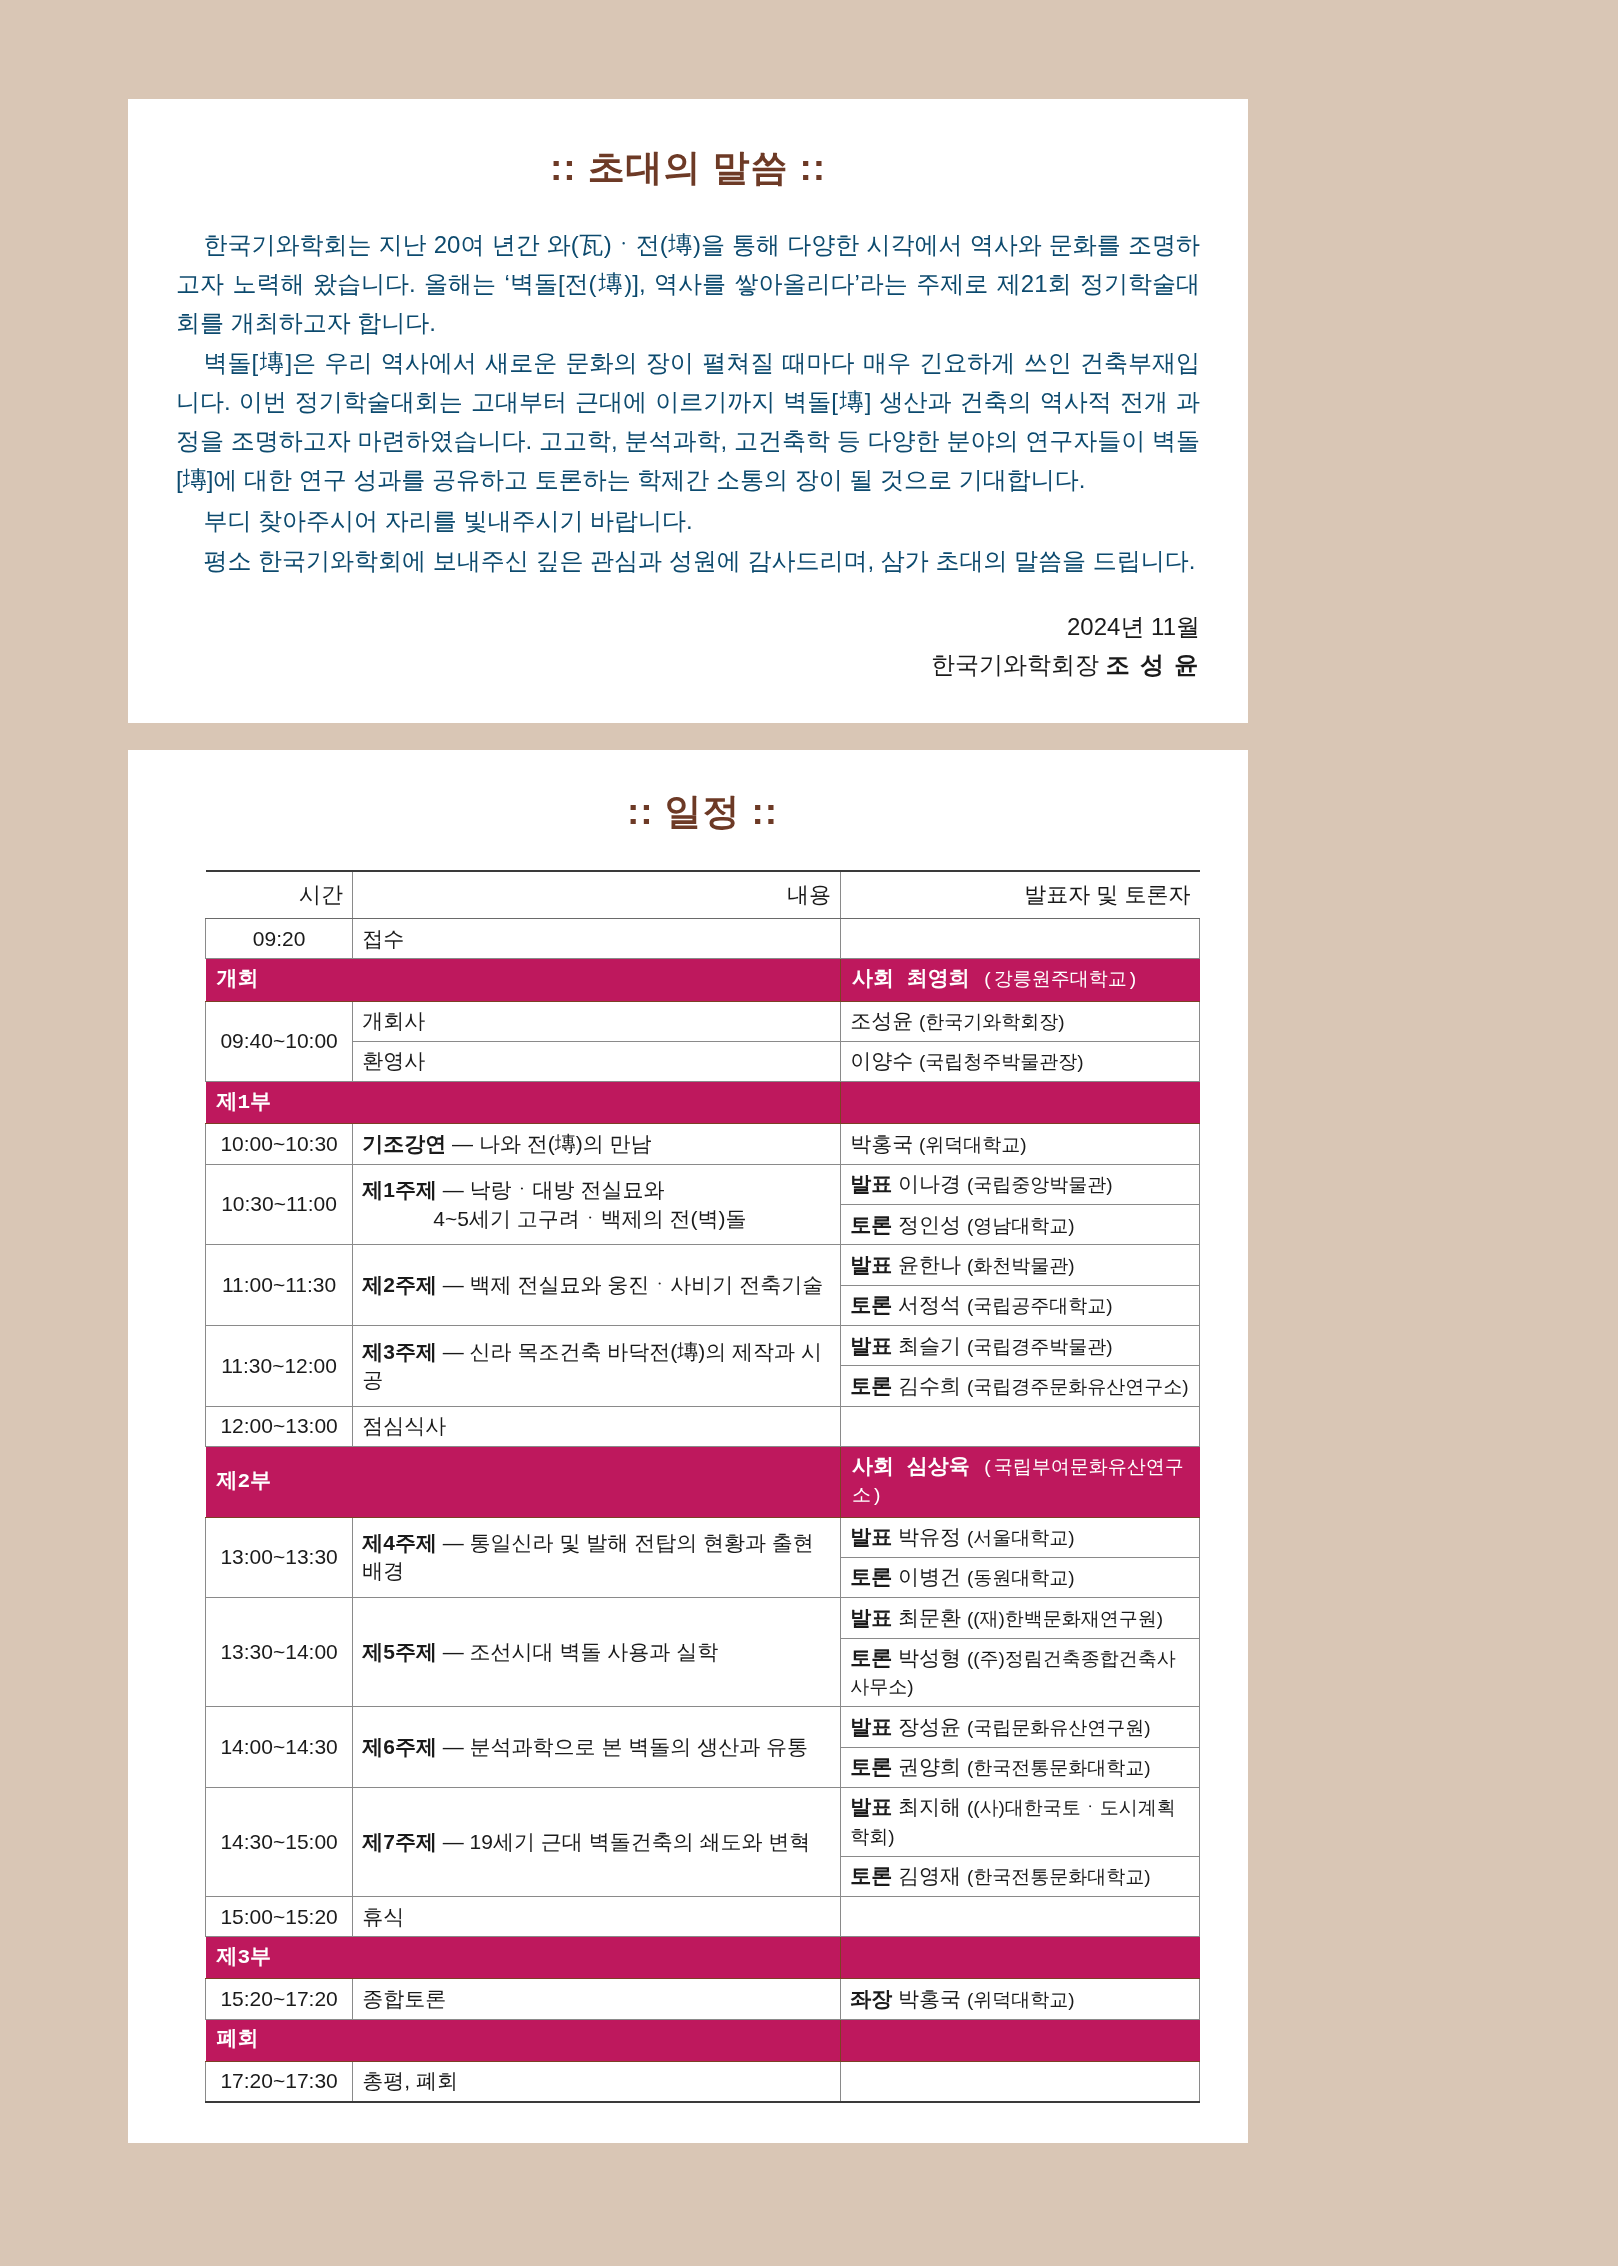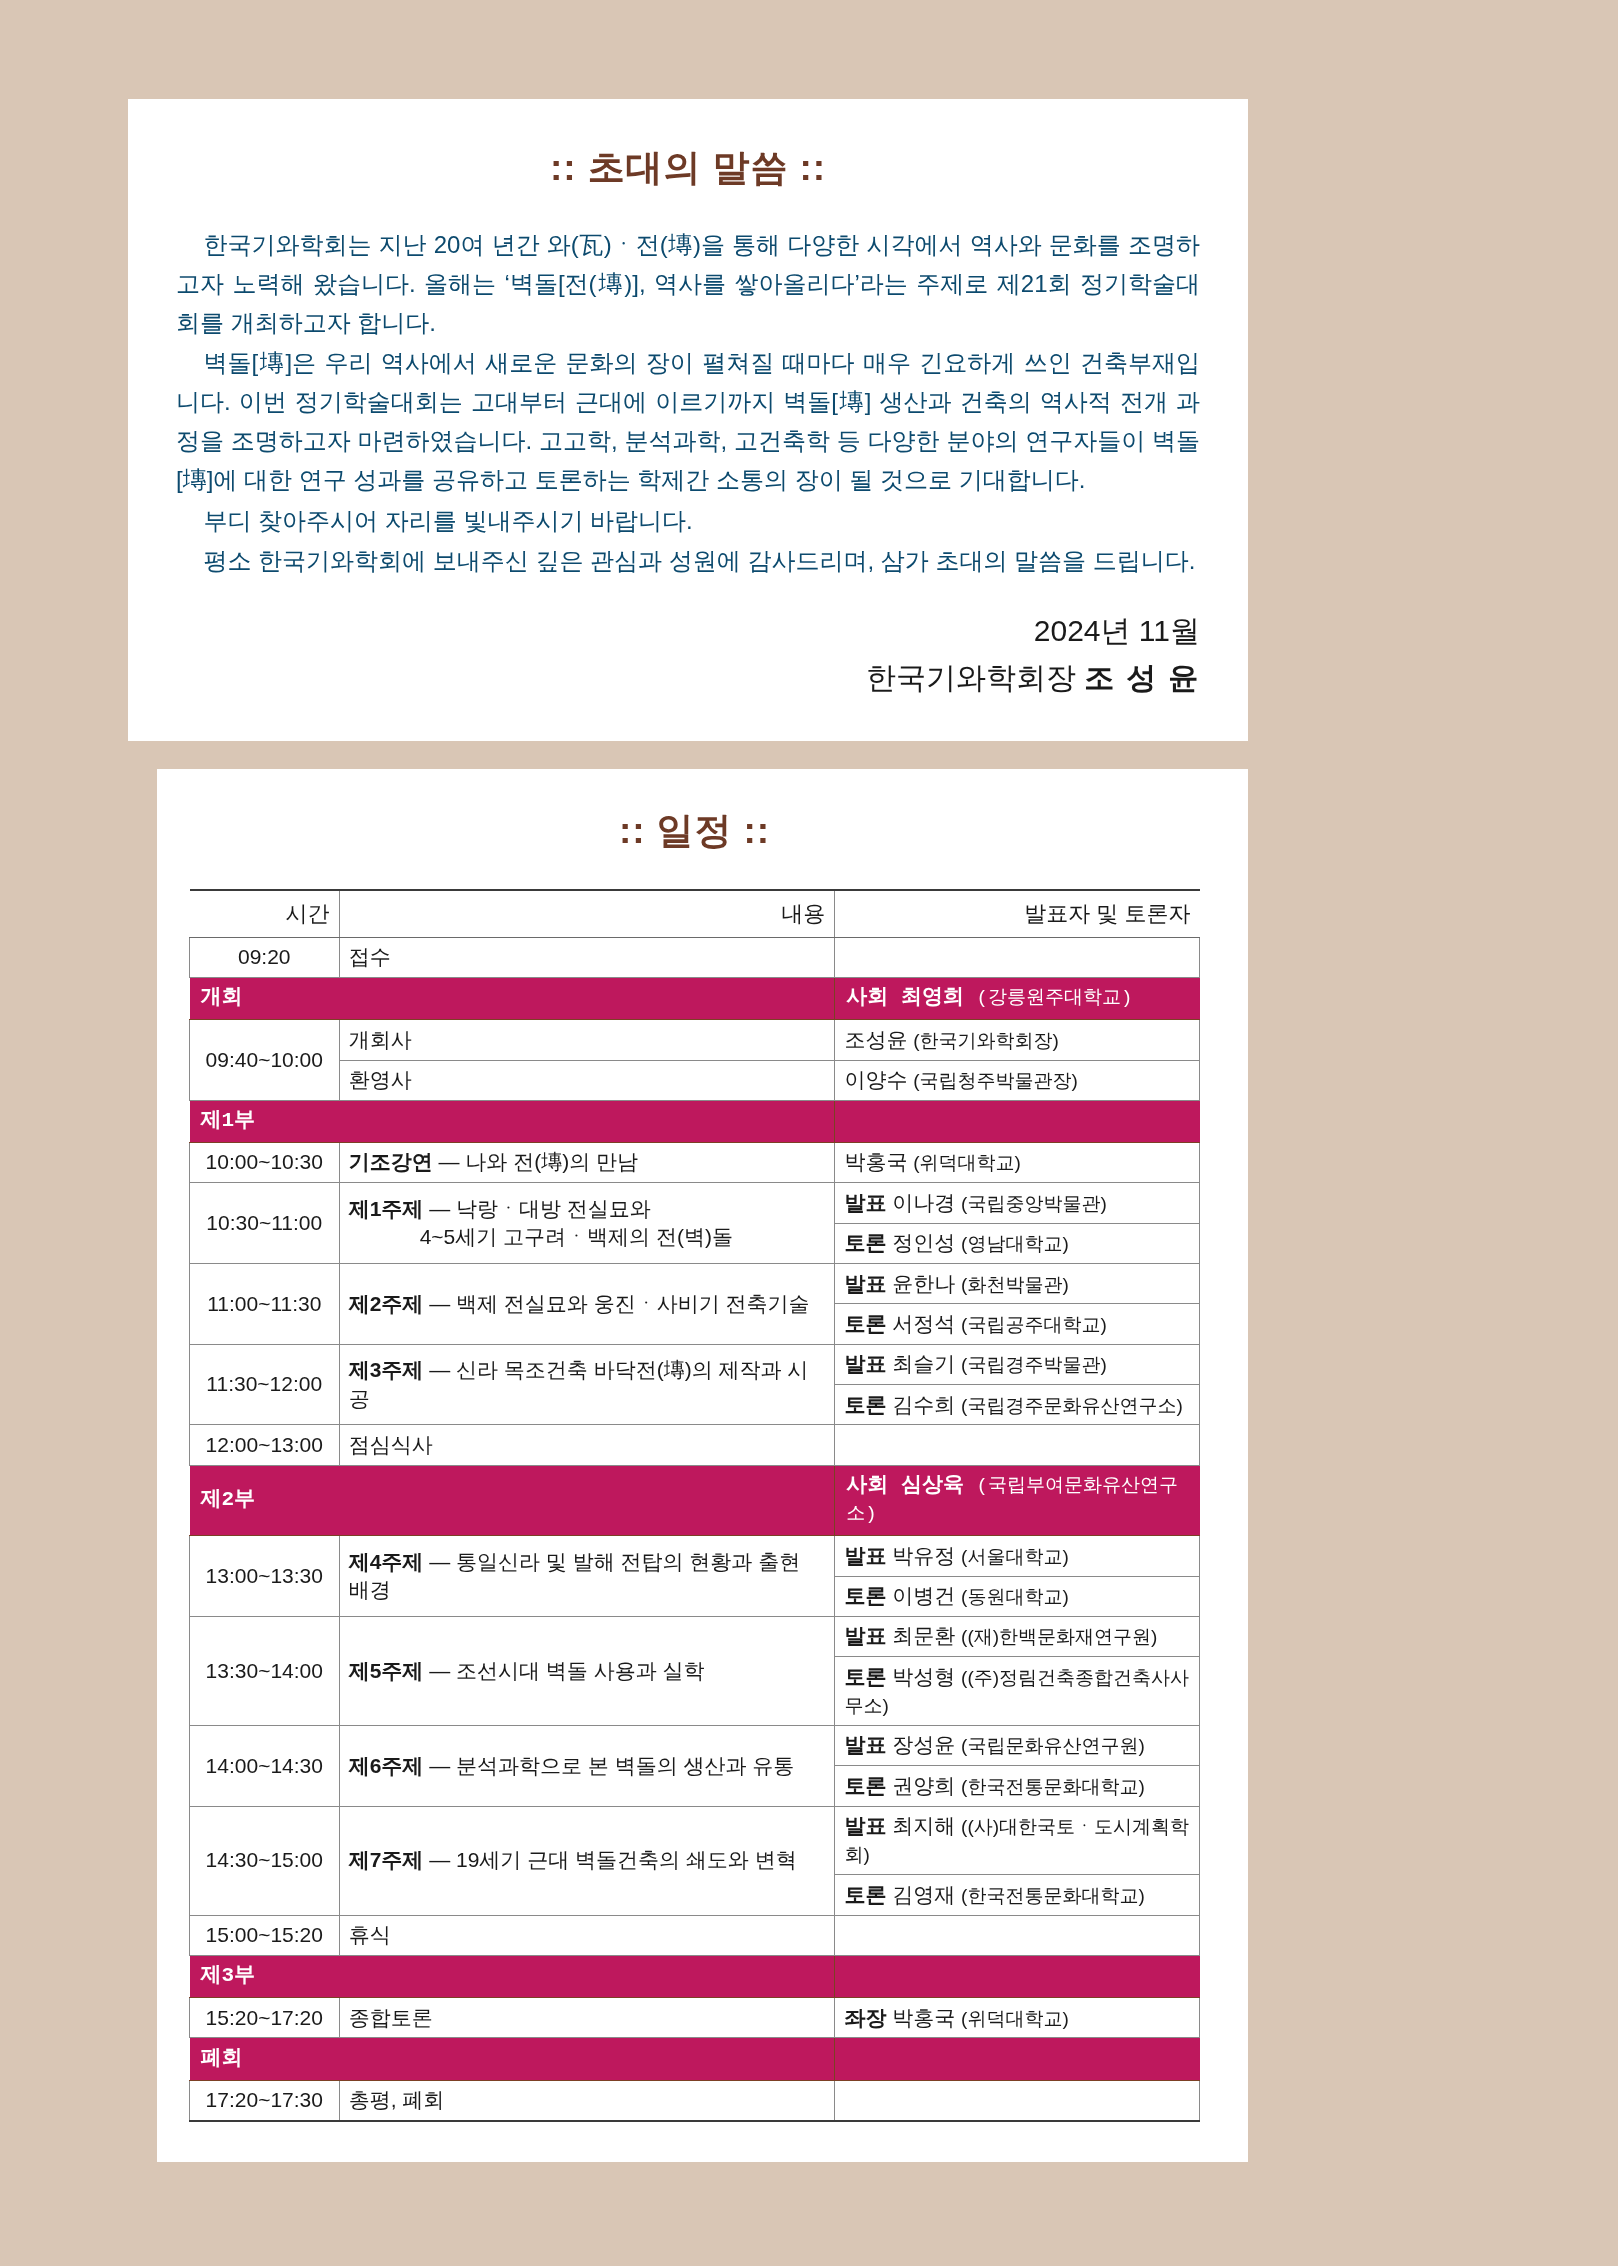--- a/index.html
+++ b/index.html
@@ -44,32 +44,31 @@
     color: #0c4a6e;
     text-align: justify;
   }
   .invite-body p {
     margin: 0 0 1.8px 0;
     text-indent: 27.4px;
   }
   .sign {
     margin-top: 27.4px;
     text-align: right;
-    font-size: 30px;
+    font-size: 24px;
     line-height: 1.55;
   }
   .sign .name {
     font-weight: bold;
     letter-spacing: 1.8px;
   }
 
   
   .sched-card {
-    padding: 24px 48px 40px 32px;
-    margin-left: 29px;
+    padding: 24px 48px 40px 77px;
   }
   table.schedule {
     width: 100%;
     border-collapse: collapse;
     table-layout: fixed;
     font-size: 21px;
   }
   table.schedule col.c-time { width: 146px; }
   table.schedule col.c-content { width: 484px; }
   table.schedule col.c-person { width: 356px; }

